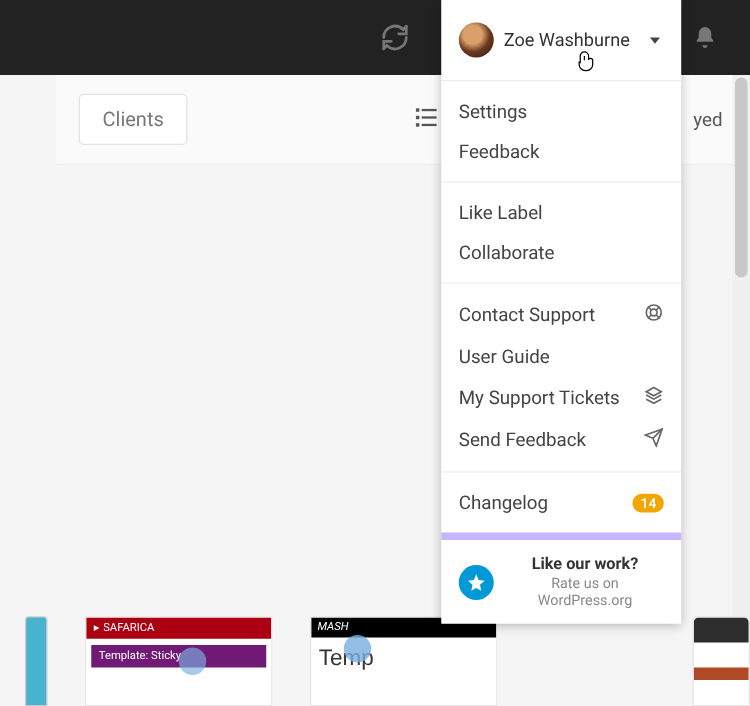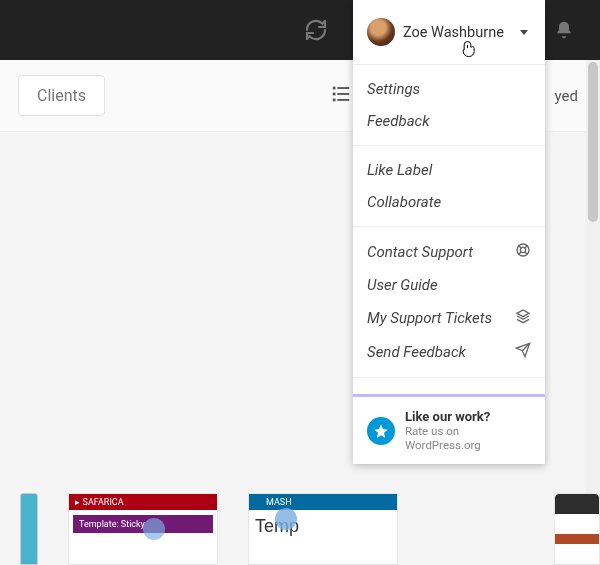--- a/index.html
+++ b/index.html
@@ -10,20 +10,21 @@
   }
   .topbar {
     height: 60px; background: #222; display: flex; align-items: center;
     justify-content: flex-end; padding-right: 8px;
   }
   .topbar-icon { width: 56px; height: 60px; display:flex; align-items:center; justify-content:center; color:#777; }
   .subbar {
     height: 72px; background: #fafafa; border-bottom:1px solid #eee;
     display:flex; align-items:center; padding: 0 18px;
     position:relative;
+    margin-left:45px;
   }
   .tab {
     padding: 10px 18px; border:1px solid #e2e2e2; border-radius:4px;
     color:#777; background:#fff; font-size:16px;
   }
   .viewmode { margin-left:auto; color:#555; }
   .right-text { position:absolute; right:22px; color:#555; font-size:15px; }
   .dropdown {
     position:absolute; top:0; right:55px; width:192px; background:#fff;
     box-shadow: 0 2px 8px rgba(0,0,0,0.25); z-index:10;
@@ -35,29 +36,30 @@
     background: radial-gradient(circle at 40% 35%, #d9a06b 0 30%, #6b3a1f 55%, #2a1410 100%);
     flex:none;
   }
   .dd-name { flex:1; color:#333; font-size:14.5px; }
   .caret { width:0;height:0;border-left:4px solid transparent;border-right:4px solid transparent;border-top:5px solid #444; }
   .dd-sep { border-top:1px solid #eee; }
   .dd-item {
     display:flex; align-items:center; justify-content:space-between;
     padding: 7px 14px; cursor:pointer;
   }
-  .dd-group { padding: 8px 0; font-style: italic; }
+  .dd-group { padding: 8px 0; }
   .badge {
     background:#f0a500; color:#fff; border-radius:10px; font-size:11px;
     padding:1px 6px; font-weight:600;
   }
   .ico { color:#666; }
   .like-row {
     display:flex; gap:10px; align-items:center; padding:12px 14px;
-    border-top:3px solid #c4b5fd;
+    border-top:6px solid #c4b5fd;
+    text-align:center;
   }
   .star-badge {
     width:28px;height:28px;border-radius:50%;background:#0099d8;display:flex;
     align-items:center;justify-content:center;color:#fff;flex:none;
   }
   .like-title { font-weight:700; font-size:13px; color:#333; }
   .like-sub { font-size:11.5px; color:#888; }
   .cards {
     position:absolute; left:0; right:0; bottom:0; height:80px;
     display:flex; gap:30px; padding-left:20px; align-items:flex-end;
@@ -65,21 +67,21 @@
   }
   .card {
     width:150px; height:72px; background:#fff; border:1px solid #e5e5e5;
     position:relative; overflow:hidden;
   }
   .card.left { width:18px; background:#48b3cc; border-radius:3px 3px 0 0; border:1px solid #ccc; }
   .card2 .hdr { background:#aa0011; color:#fff; font-size:9px; padding:3px 6px; display:flex; align-items:center; gap:3px;}
   .card2 .bar { background:#701a75; color:#fff; font-size:9px; padding:4px 6px; margin:5px 4px 0;}
   .card2 .dot { position:absolute; left:74px; top:24px; width:22px;height:22px;border-radius:50%;background:#7baee0aa; }
   .card3 { width:150px; }
-  .card3 .hdr { background:#0369a1; color:#fff; font-size:9px; padding:3px 17px; }
+  .card3 .hdr { background:#000000; color:#fff; font-size:9px; padding:3px 5px;font-style:italic; }
   .card3 .body { font-family: Liberation Sans, sans-serif; font-size:18px; color:#333; padding:6px; }
   .card3 .dot { position:absolute; left:26px; top:14px; width:22px;height:22px;border-radius:50%;background:#7baee0cc; }
   .card4 { width:46px; border-radius:4px 4px 0 0;}
   .card4 .hdr { background:#2d2d2d; height:20px; border-radius:4px 4px 0 0;}
   .card4 .accent { background:#b04a26; height:10px; margin-top:20px;}
   .scrollbar { position:absolute; right:0; top:60px; bottom:0; width:14px; background:#f0f0f0; }
   .thumb { position:absolute; right:2px; top:2px; width:10px; height:160px; background:#c8c8c8; border-radius:5px; }
   .cursor {
     position:absolute; top:38px; left:460px; z-index:50; pointer-events:none;
     font-size:18px;
@@ -178,20 +180,24 @@
       <span class="ico">
         <svg width="16" height="16" viewBox="0 0 24 24" fill="none" stroke="currentColor" stroke-width="2">
             <path d="M22 2L11 13"></path>
             <path d="M22 2l-7 20-4-9-9-4 20-7z"></path>
           </svg>
       </span>
     </div>
   </div>
   <div class="dd-sep"></div>
   <div class="dd-group">
+    <div class="dd-item">
+      <span>Changelog</span>
+      <span class="badge">14</span>
+    </div>
   </div>
   <div class="like-row">
     <div class="star-badge">
       <svg width="16" height="16" viewBox="0 0 24 24" fill="currentColor">
           <path d="M12 2l2.9 6.9L22 10l-5.5 4.8L18 22l-6-3.5L6 22l1.5-7.2L2 10l7.1-1.1L12 2z"></path>
         </svg>
     </div>
     <div>
       <div class="like-title">Like our work?</div>
       <div class="like-sub">Rate us on WordPress.org</div>

